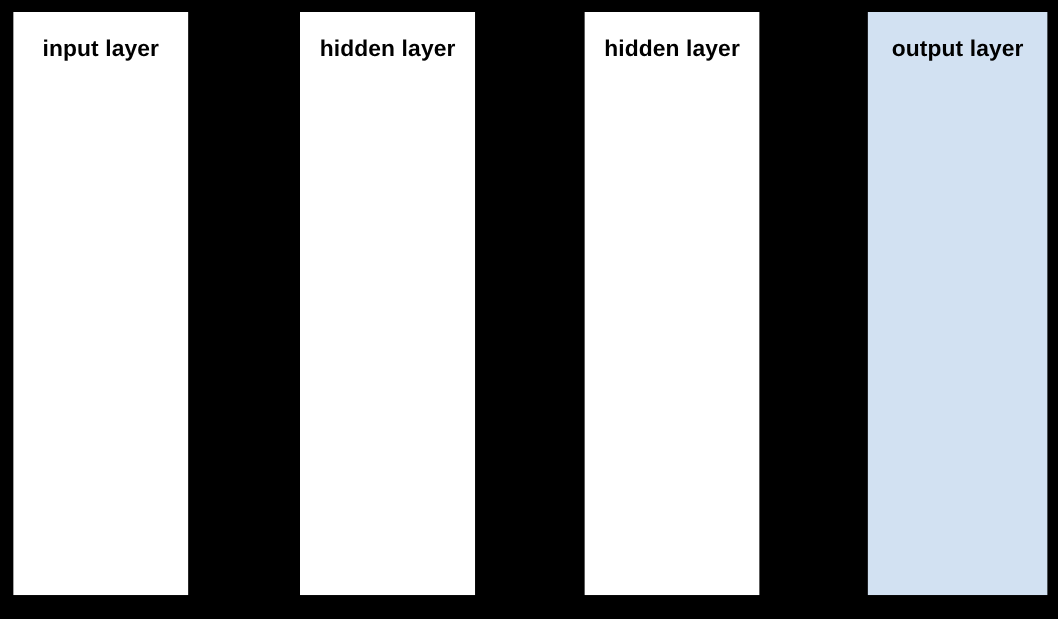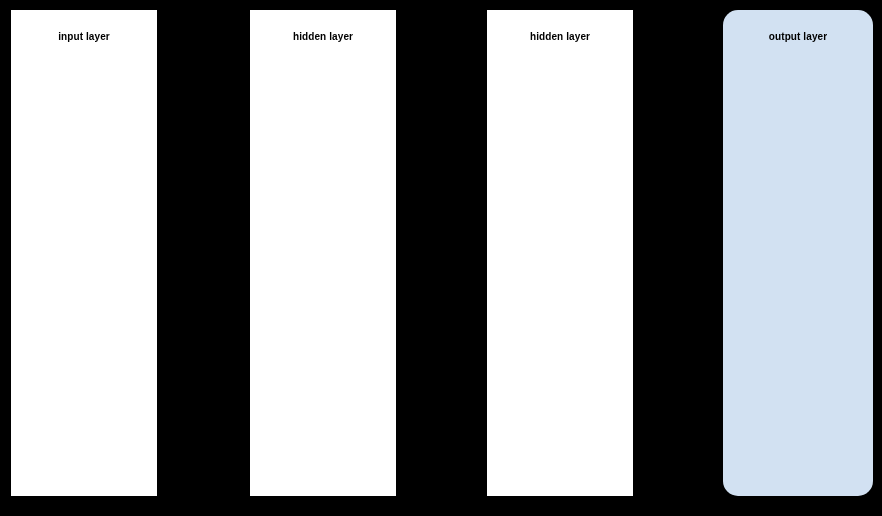--- a/index.html
+++ b/index.html
@@ -19,21 +19,21 @@
     position: absolute;
     box-sizing: border-box;
     z-index: 3;
   }
   .layer-title {
     position: absolute;
     left: 0;
     right: 0;
     text-align: center;
     font-weight: bold;
-    font-size: 10px;
+    font-size: 19px;
     color: #000000;
     letter-spacing: 0.1px;
   }
   .node-circle {
     position: absolute;
     border: 1.2px solid #1a1a1a;
     border-radius: 50%;
     background: transparent;
     display: flex;
     align-items: center;
@@ -174,21 +174,21 @@
     <div class="layer-title" style="top:21px;">hidden layer</div>
   </div>
 
   <div class="node-box" style="left:528px; top:141px; width:70px; height:53px;">
     <span class="node-label small">neuron</span>
   </div>
   <div class="node-box" style="left:528px; top:315px; width:70px; height:53px;">
     <span class="node-label small">neuron</span>
   </div>
 
-  <div class="layer-panel" style="left:723px; top:10px; width:150px; height:486px; background:#d2e1f2;border-radius:15px;">
+  <div class="layer-panel" style="left:723px; top:10px; width:150px; height:486px; background:#d2e1f2;">
     <div class="layer-title" style="top:21px;">output layer</div>
   </div>
 
   <div class="pentagon-wrap" style="left:748px; top:221px; width:102px; height:78px;">
     <svg width="102" height="78" viewBox="0 0 102 78">
       <polygon points="51,1 101,37 82,76 20,76 1,37" fill="none" stroke="#000000" stroke-width="1.3"></polygon>
     </svg>
     <span class="pentagon-label" style="margin-top:12px;">output</span>
   </div>
 

